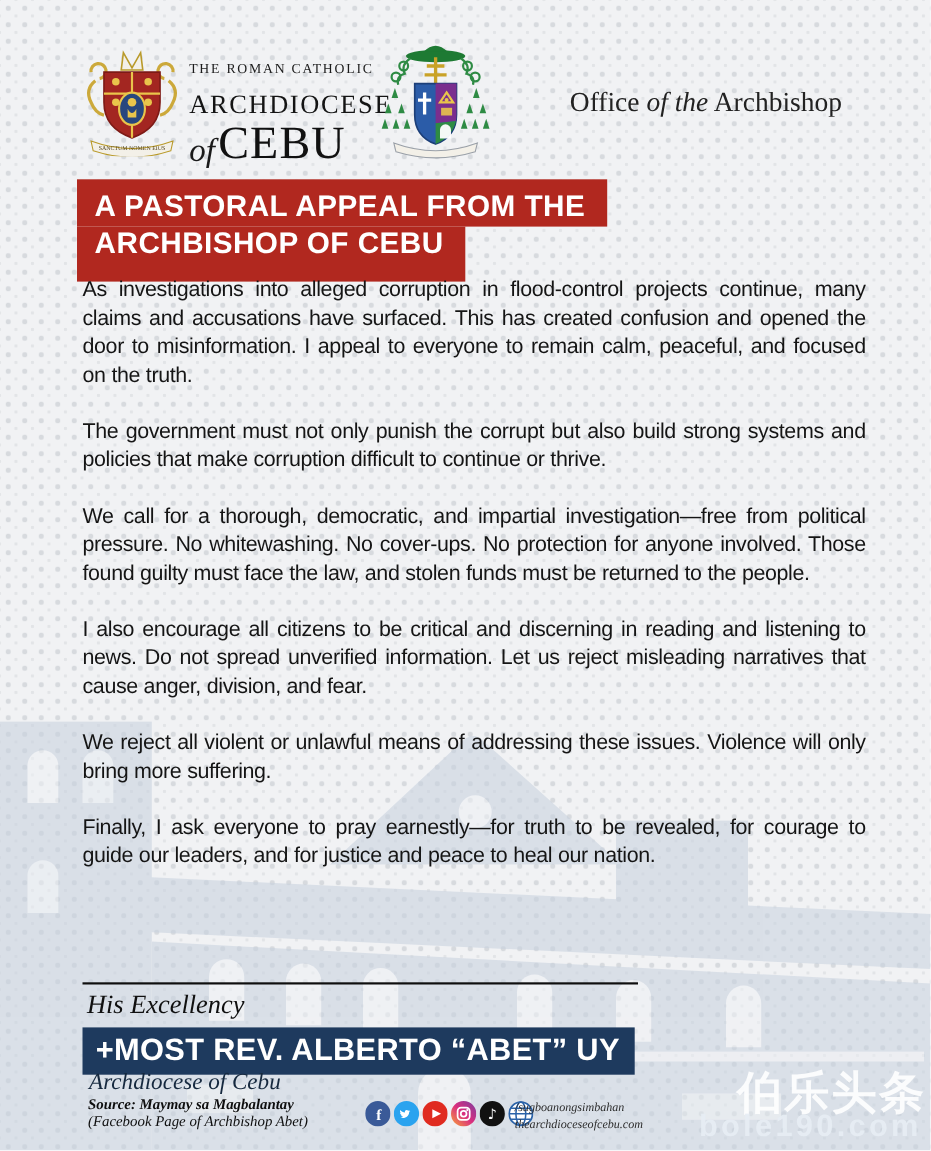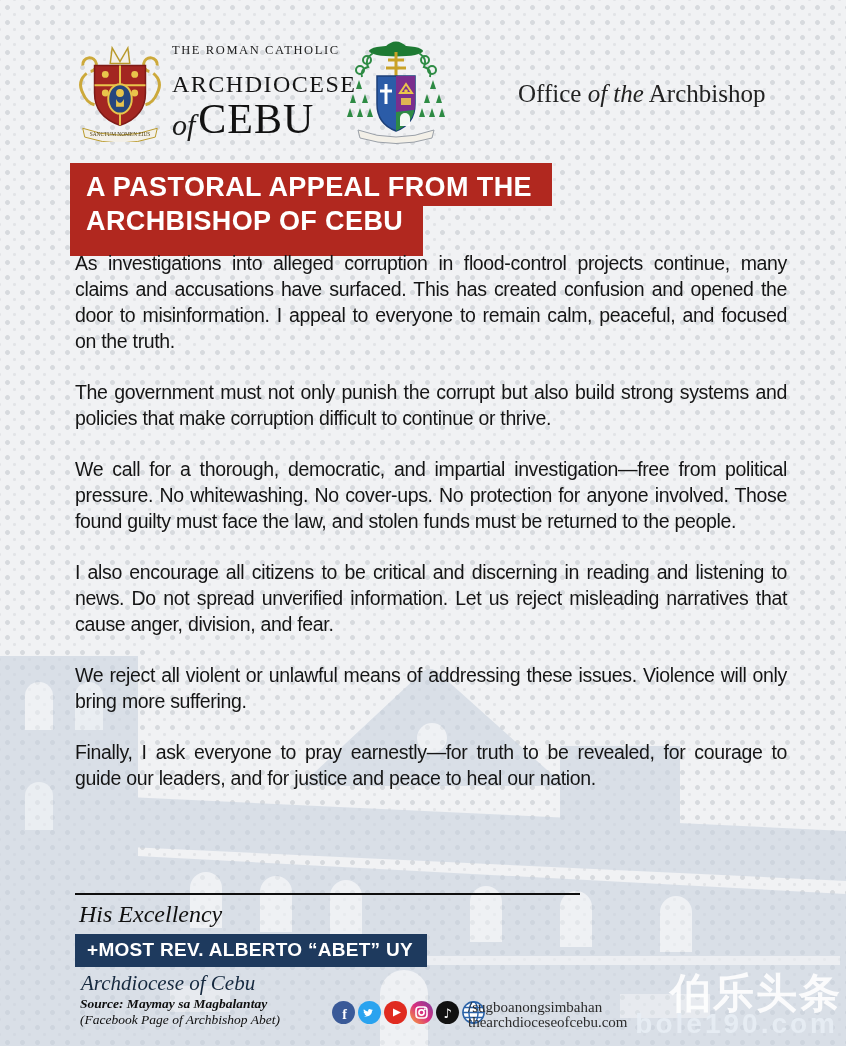--- a/index.html
+++ b/index.html
@@ -13,21 +13,21 @@
       radial-gradient(circle, #e2e4e7 1.2px, transparent 1.8px);
     background-size:15px 15px,15px 15px;
     background-position:0 0,7px 7px;
     font-family:"Liberation Sans",sans-serif;
     color:#1a1a1a;
   }
   
   .church{position:absolute;left:0;bottom:0;width:846px;height:420px;opacity:.55;}
   
   .crest{position:absolute;left:72px;top:44px;width:96px;height:98px;}
-  .left-text{position:absolute;left:172px;top:44px;line-height:1;}
+  .left-text{position:absolute;left:172px;top:56px;line-height:1;}
   .lt1{font-family:"Liberation Serif",serif;font-size:12.5px;letter-spacing:1.6px;color:#1c1c1c;}
   .lt2{font-family:Liberation Serif, serif;font-size:24px;letter-spacing:1.5px;color:#141414;margin-top:15px;}
   .lt3{display:flex;align-items:flex-end;margin-top:2px;}
   .lt3 .of{font-family:"Liberation Serif",serif;font-style:italic;font-size:30px;margin-right:3px;}
   .lt3 .cebu{font-family:"Liberation Serif",serif;font-size:42px;letter-spacing:1px;color:#111;}
   .arms{position:absolute;left:346px;top:34px;width:100px;height:118px;}
   .office{position:absolute;left:518px;top:80px;font-family:"Liberation Serif",serif;font-size:25px;color:#222;}
   .office .it{font-style:italic;}
   
   .title{position:absolute;left:70px;top:163px;}
@@ -39,28 +39,28 @@
   .body p{
     margin:0 0 25px 0;
     font-size:19.5px;line-height:26px;
     letter-spacing:-.35px;word-spacing:.2px;
     text-align:justify;color:#151515;
   }
   .body p:last-child{margin-bottom:0;}
   
   .sign-line{position:absolute;left:75px;top:893px;width:505px;border-top:2px solid #0e0e0e;}
   .salutation{position:absolute;left:79px;top:901px;font-family:"Liberation Serif",serif;font-style:italic;font-size:24px;color:#101010;}
-  .name-banner{position:absolute;left:75px;top:934px;padding:5px 14px 6px 12px;color:#fff;font-weight:bold;font-size:19px;letter-spacing:.3px;}
+  .name-banner{position:absolute;left:75px;top:934px;padding:5px 14px 6px 12px;color:#fff;font-weight:bold;font-size:28px;letter-spacing:.3px;}
   .org{position:absolute;left:81px;top:971px;font-family:"Liberation Serif",serif;font-style:italic;font-size:21px;color:#16293f;}
   
   .source{position:absolute;left:80px;top:996px;font-family:Liberation Serif, serif;font-style:italic;font-size:13.5px;line-height:16px;color:#0e0e0e;}
   .source .b{font-weight:bold;}
   .socials{position:absolute;left:332px;top:1001px;display:flex;gap:3px;}
   .socials a{display:block;width:23px;height:23px;}
-  .soc-text{position:absolute;left:468px;top:1000px;font-family:"Liberation Serif",serif;font-size:15px;line-height:15px;color:#2c2c2c;}
+  .soc-text{position:absolute;left:468px;top:1000px;font-family:"Liberation Serif",serif;font-style:italic;font-size:11px;line-height:15px;color:#2c2c2c;}
   
   .wm-brand{position:absolute;right:4px;top:966px;font-size:41px;font-weight:bold;color:rgba(255,255,255,.88);letter-spacing:2px;}
   .wm-domain{position:absolute;right:8px;top:1008px;font-size:28px;font-weight:bold;color:rgba(231,237,244,.9);letter-spacing:3px;}
 </style>
 </head>
 <body>
 
 <div class="poster">
 
   <svg class="church" viewBox="0 0 846 420" preserveAspectRatio="none">

